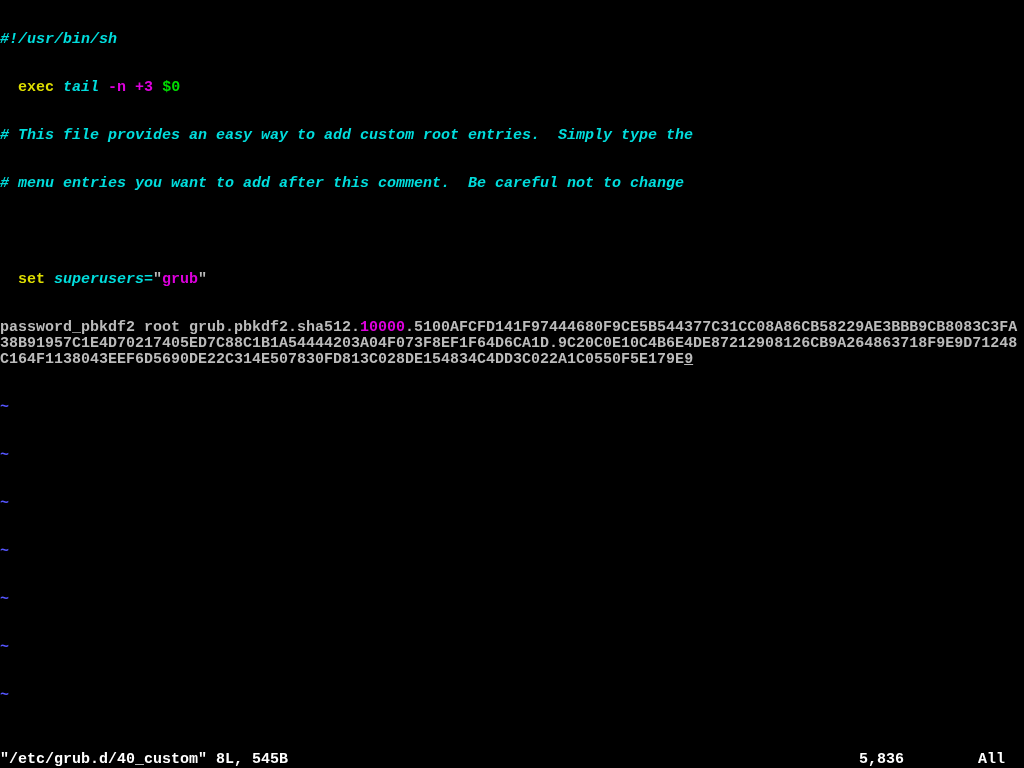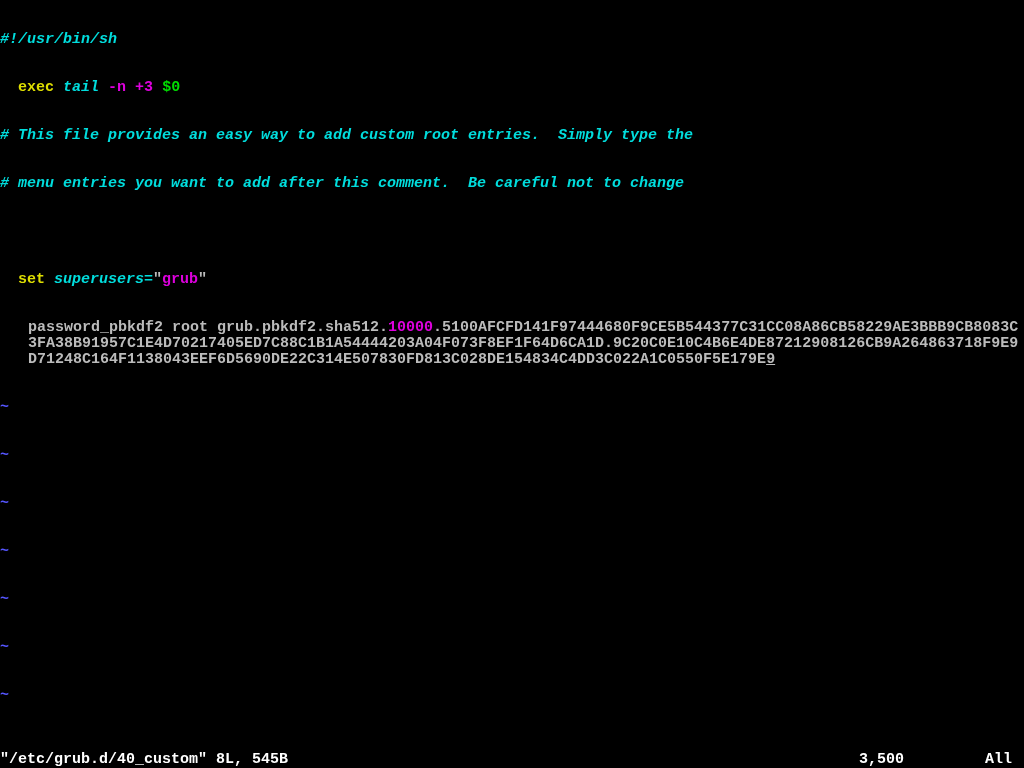--- a/index.html
+++ b/index.html
@@ -26,21 +26,20 @@
     }
     .line {
       height: 16px;
       white-space: pre;
       overflow: hidden;
     }
     .wrapped-line {
       white-space: pre-wrap;
       word-break: break-all;
       overflow-wrap: break-word;
-      padding-left: 28px;
     }
     .c-cyan { color: #00dddd; font-style: italic; }
     .c-yellow { color: #dddd00; margin-left: 18px; }
     .c-magenta { color: #dd00dd; }
     .c-green { color: #00dd00; }
     .c-white { color: #bbbbbb; }
     .tilde {
       color: #5555ff;
     }
     .cursor {
@@ -54,21 +53,21 @@
       right: 0;
       height: 16px;
       color: #ffffff;
       display: flex;
     }
     .status-left {
       flex: 0 0 auto;
     }
     .status-right {
       position: absolute;
-      right: 12px;
+      right: 19px;
     }
     .status-pos {
       position: absolute;
       right: 120px;
     }
   </style>
 </head>
 <body>
 
 <div class="editor">
@@ -113,15 +112,15 @@
   
   
   
   
   
   
 </div>
 
 <div class="status-bar">
   <span class="status-left">"/etc/grub.d/40_custom" 8L, 545B</span>
-  <span class="status-pos">3,500</span>
+  <span class="status-pos">5,836</span>
   <span class="status-right">All</span>
 </div>
 
 </body></html>

